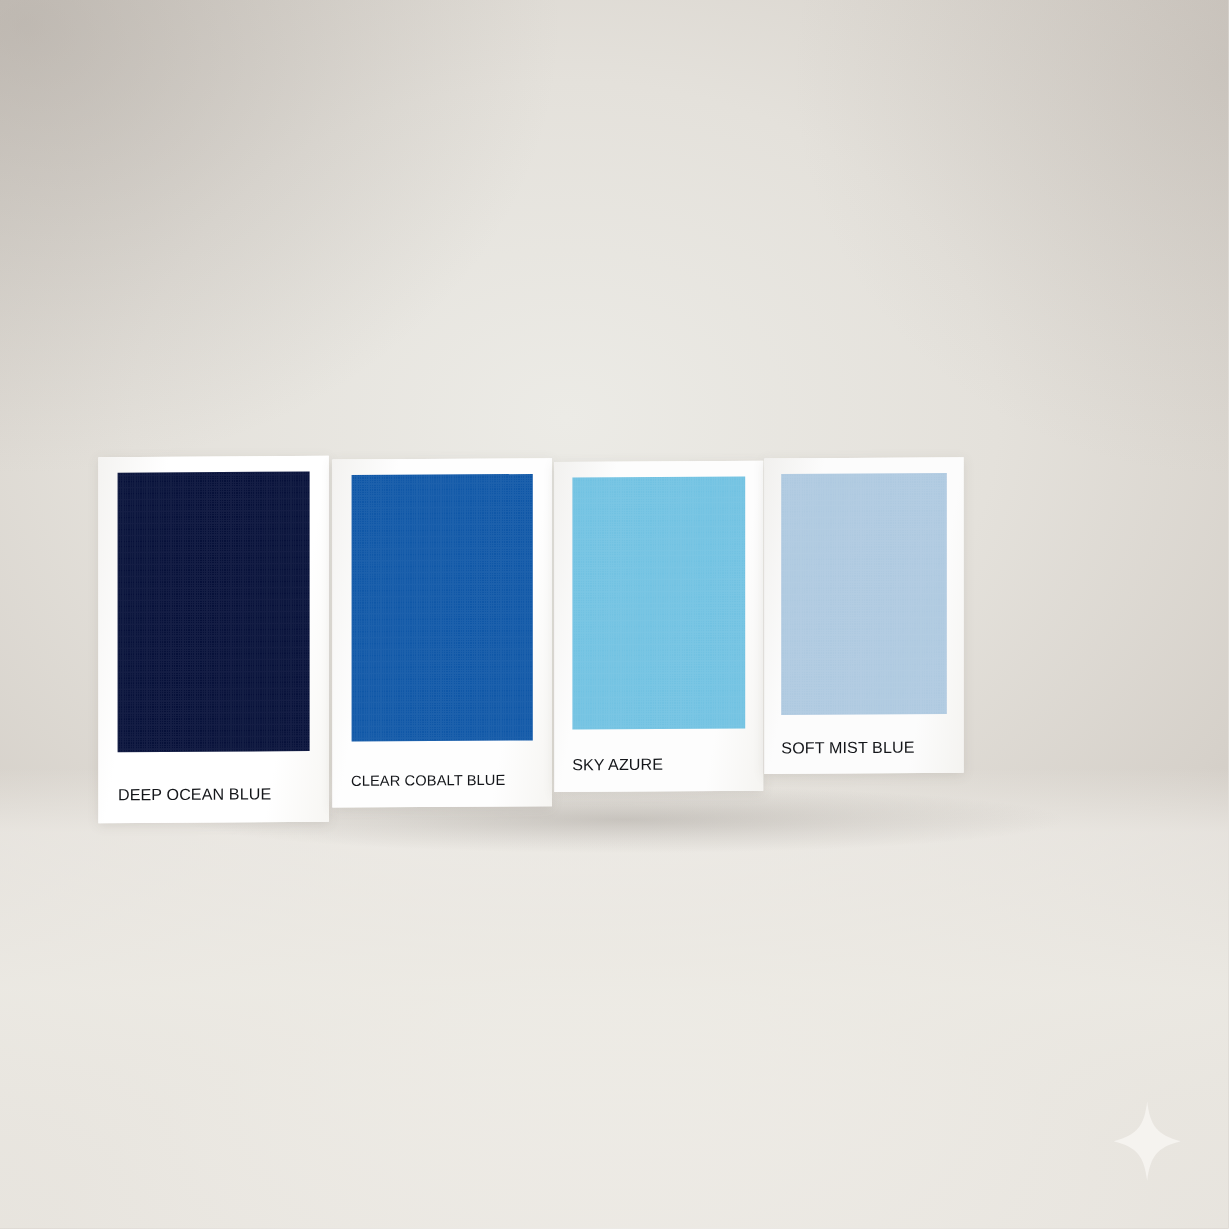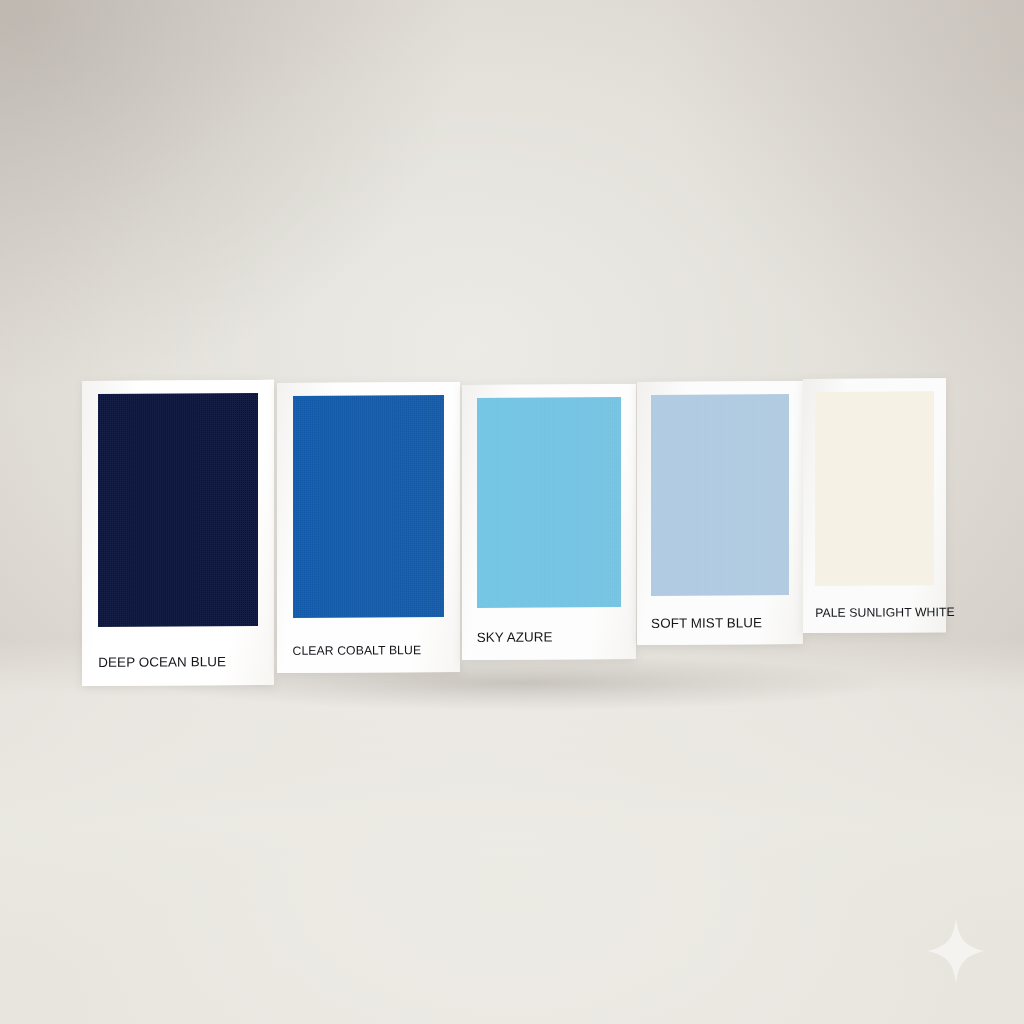--- a/index.html
+++ b/index.html
@@ -155,27 +155,19 @@
         <div class="label" style="bottom: 5.5%; color: rgb(20, 22, 26); font-size: 13.4px;">SKY AZURE</div>
       </div>
       <div class="card" style="left: 637px; top: 382px; width: 166px; height: 263px; transform: skewY(-0.35deg); transform-origin: left top; filter: brightness(0.988);">
         <div class="card-face"></div>
         <div class="swatch" style="top: 4.8%; height: 76.5%;">
           <div class="swatch-inner" style="background: rgb(176, 203, 227);"></div>
           <div class="grain"></div>
         </div>
         <div class="label" style="bottom: 5.5%; color: rgb(20, 22, 26); font-size: 13.4px;">SOFT MIST BLUE</div>
       </div>
-      <div class="card" style="left: 803px; top: 379px; width: 143px; height: 254px; transform: skewY(-0.35deg); transform-origin: left top; filter: brightness(0.984);">
-        <div class="card-face"></div>
-        <div class="swatch" style="top: 5%; height: 76.5%;">
-          <div class="swatch-inner" style="background: rgb(249, 245, 232);"></div>
-          <div class="grain"></div>
-        </div>
-        <div class="label" style="bottom: 5.5%; color: rgb(20, 22, 26); font-size: 12.2px;">PALE SUNLIGHT WHITE</div>
-      </div>
     </div>
 
   <svg id="sparkle" viewBox="0 0 56 66" aria-hidden="true">
     <path d="M28 0 C30.5 20 36 28 56 33 C36 38 30.5 46 28 66 C25.5 46 20 38 0 33 C20 28 25.5 20 28 0 Z" fill="#f8f6f2" opacity="0.95"></path>
   </svg>
 
 </div>
 
 </body></html>

